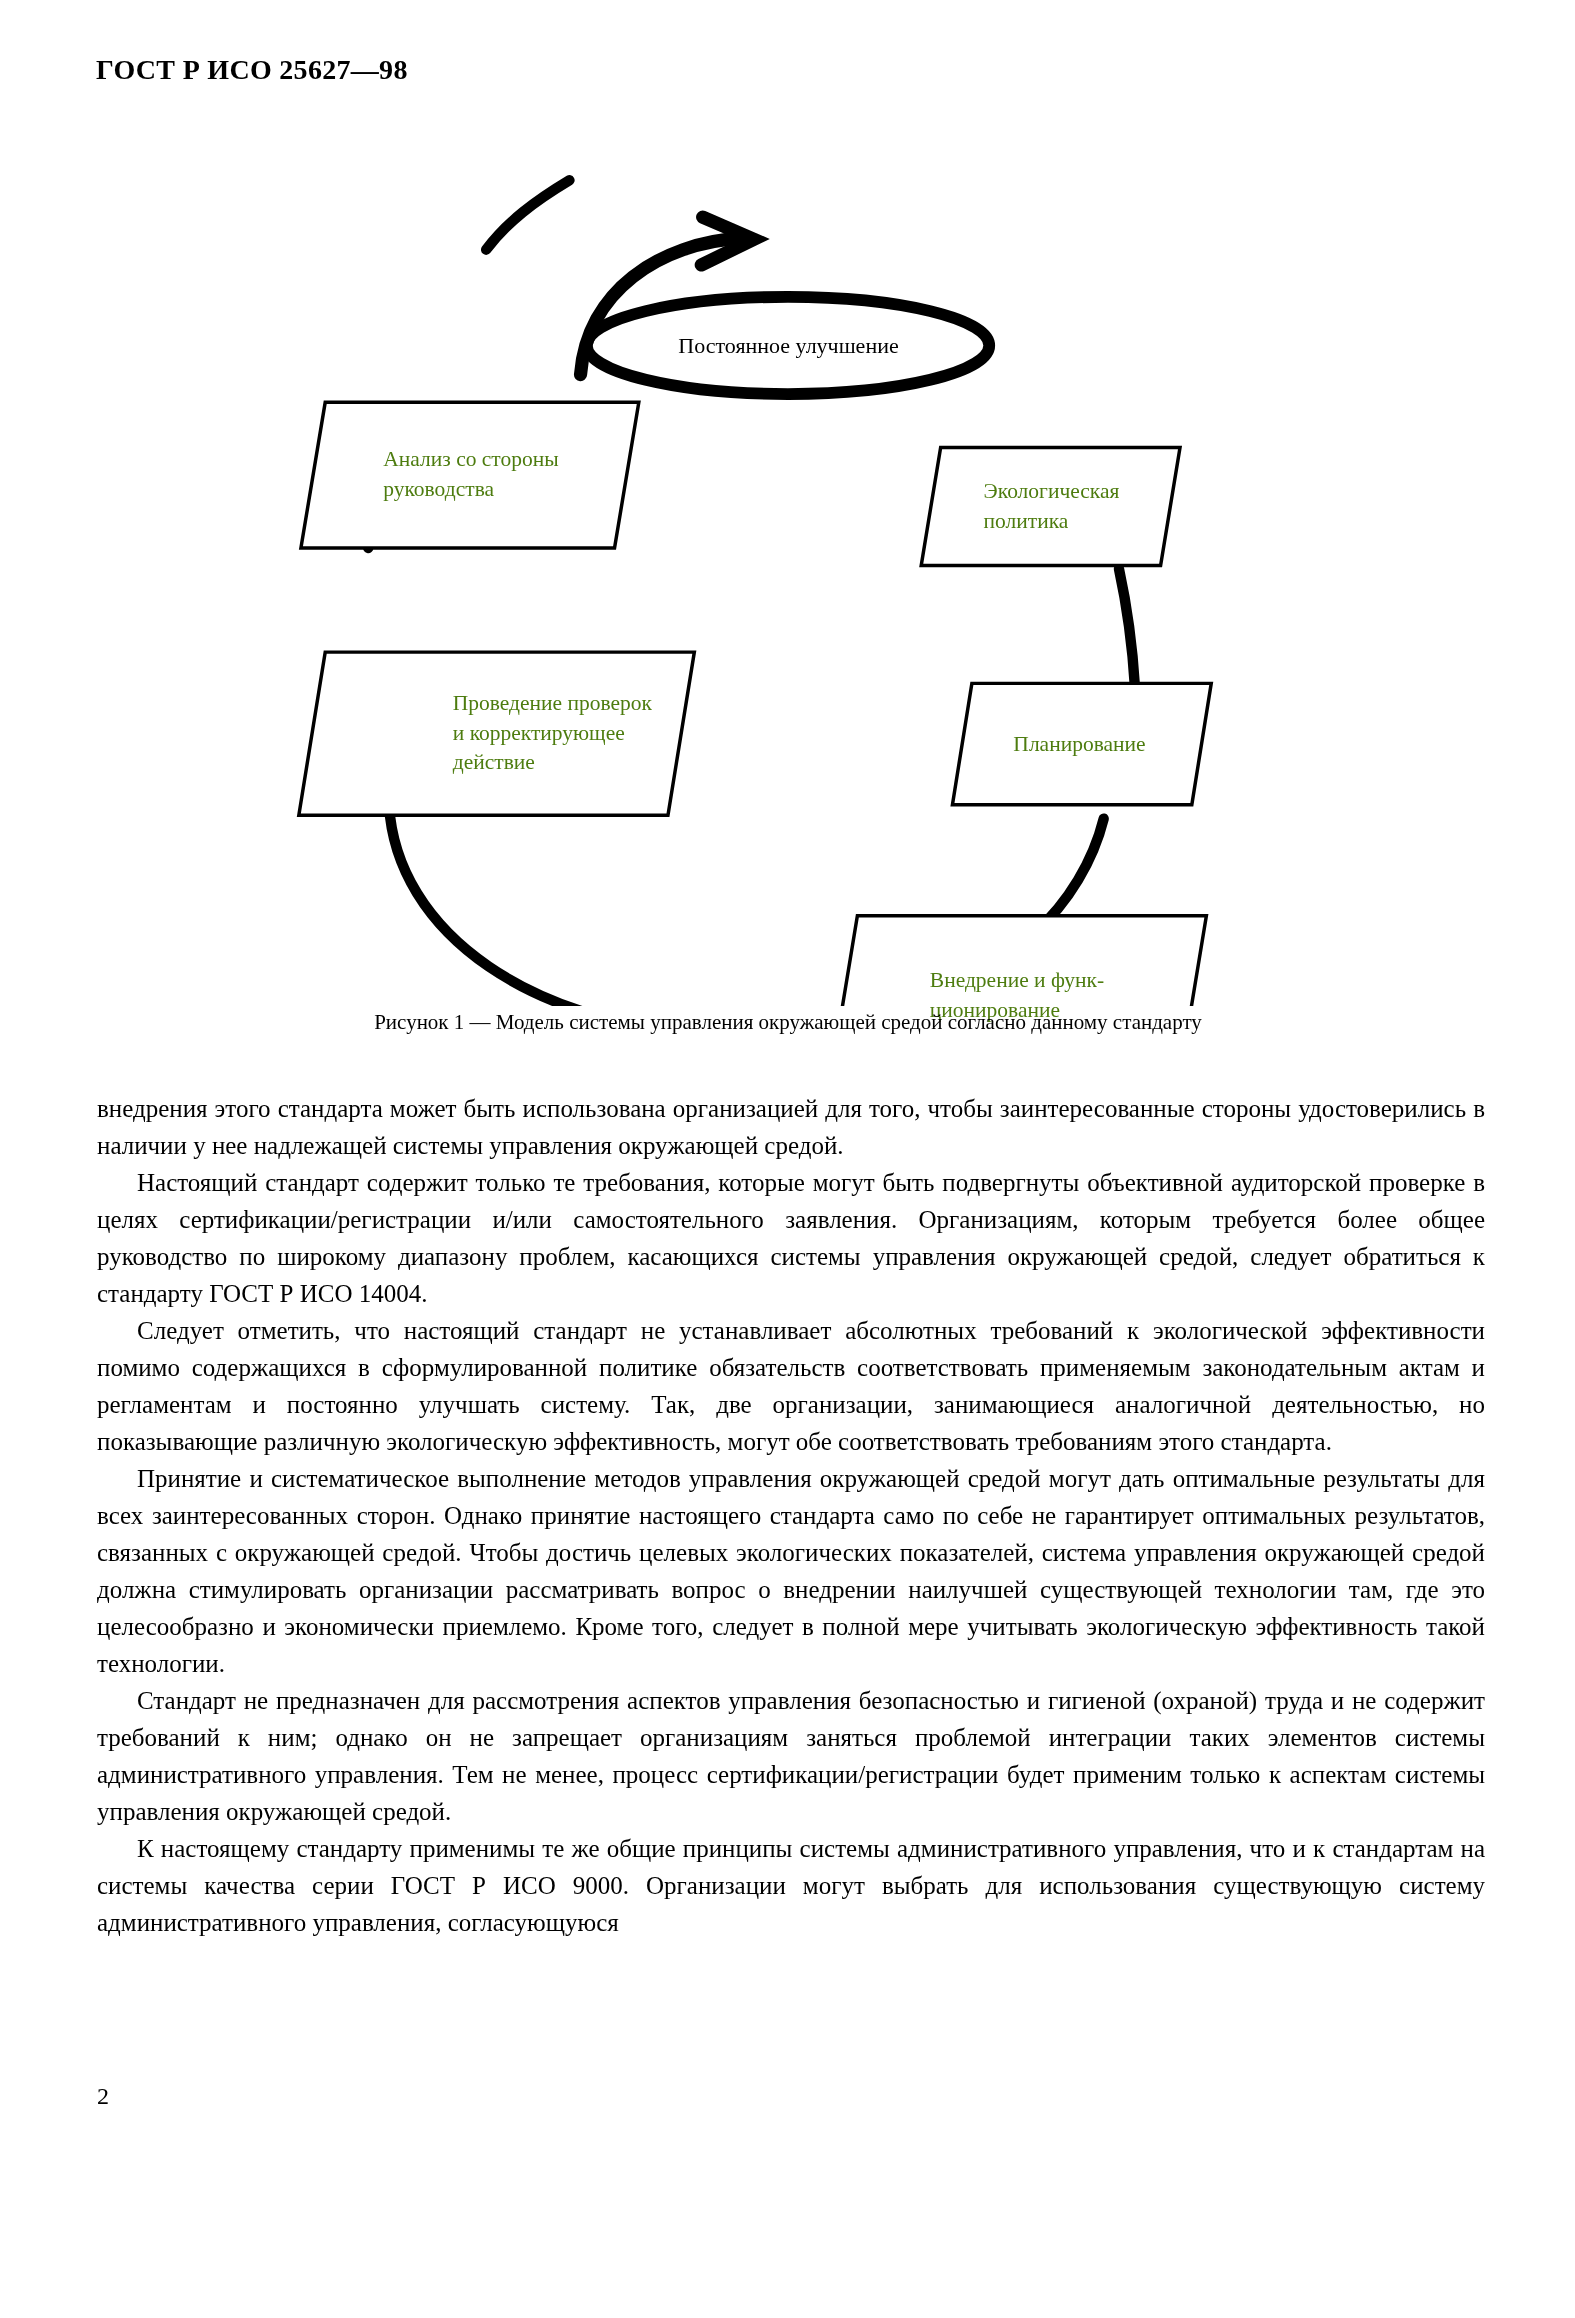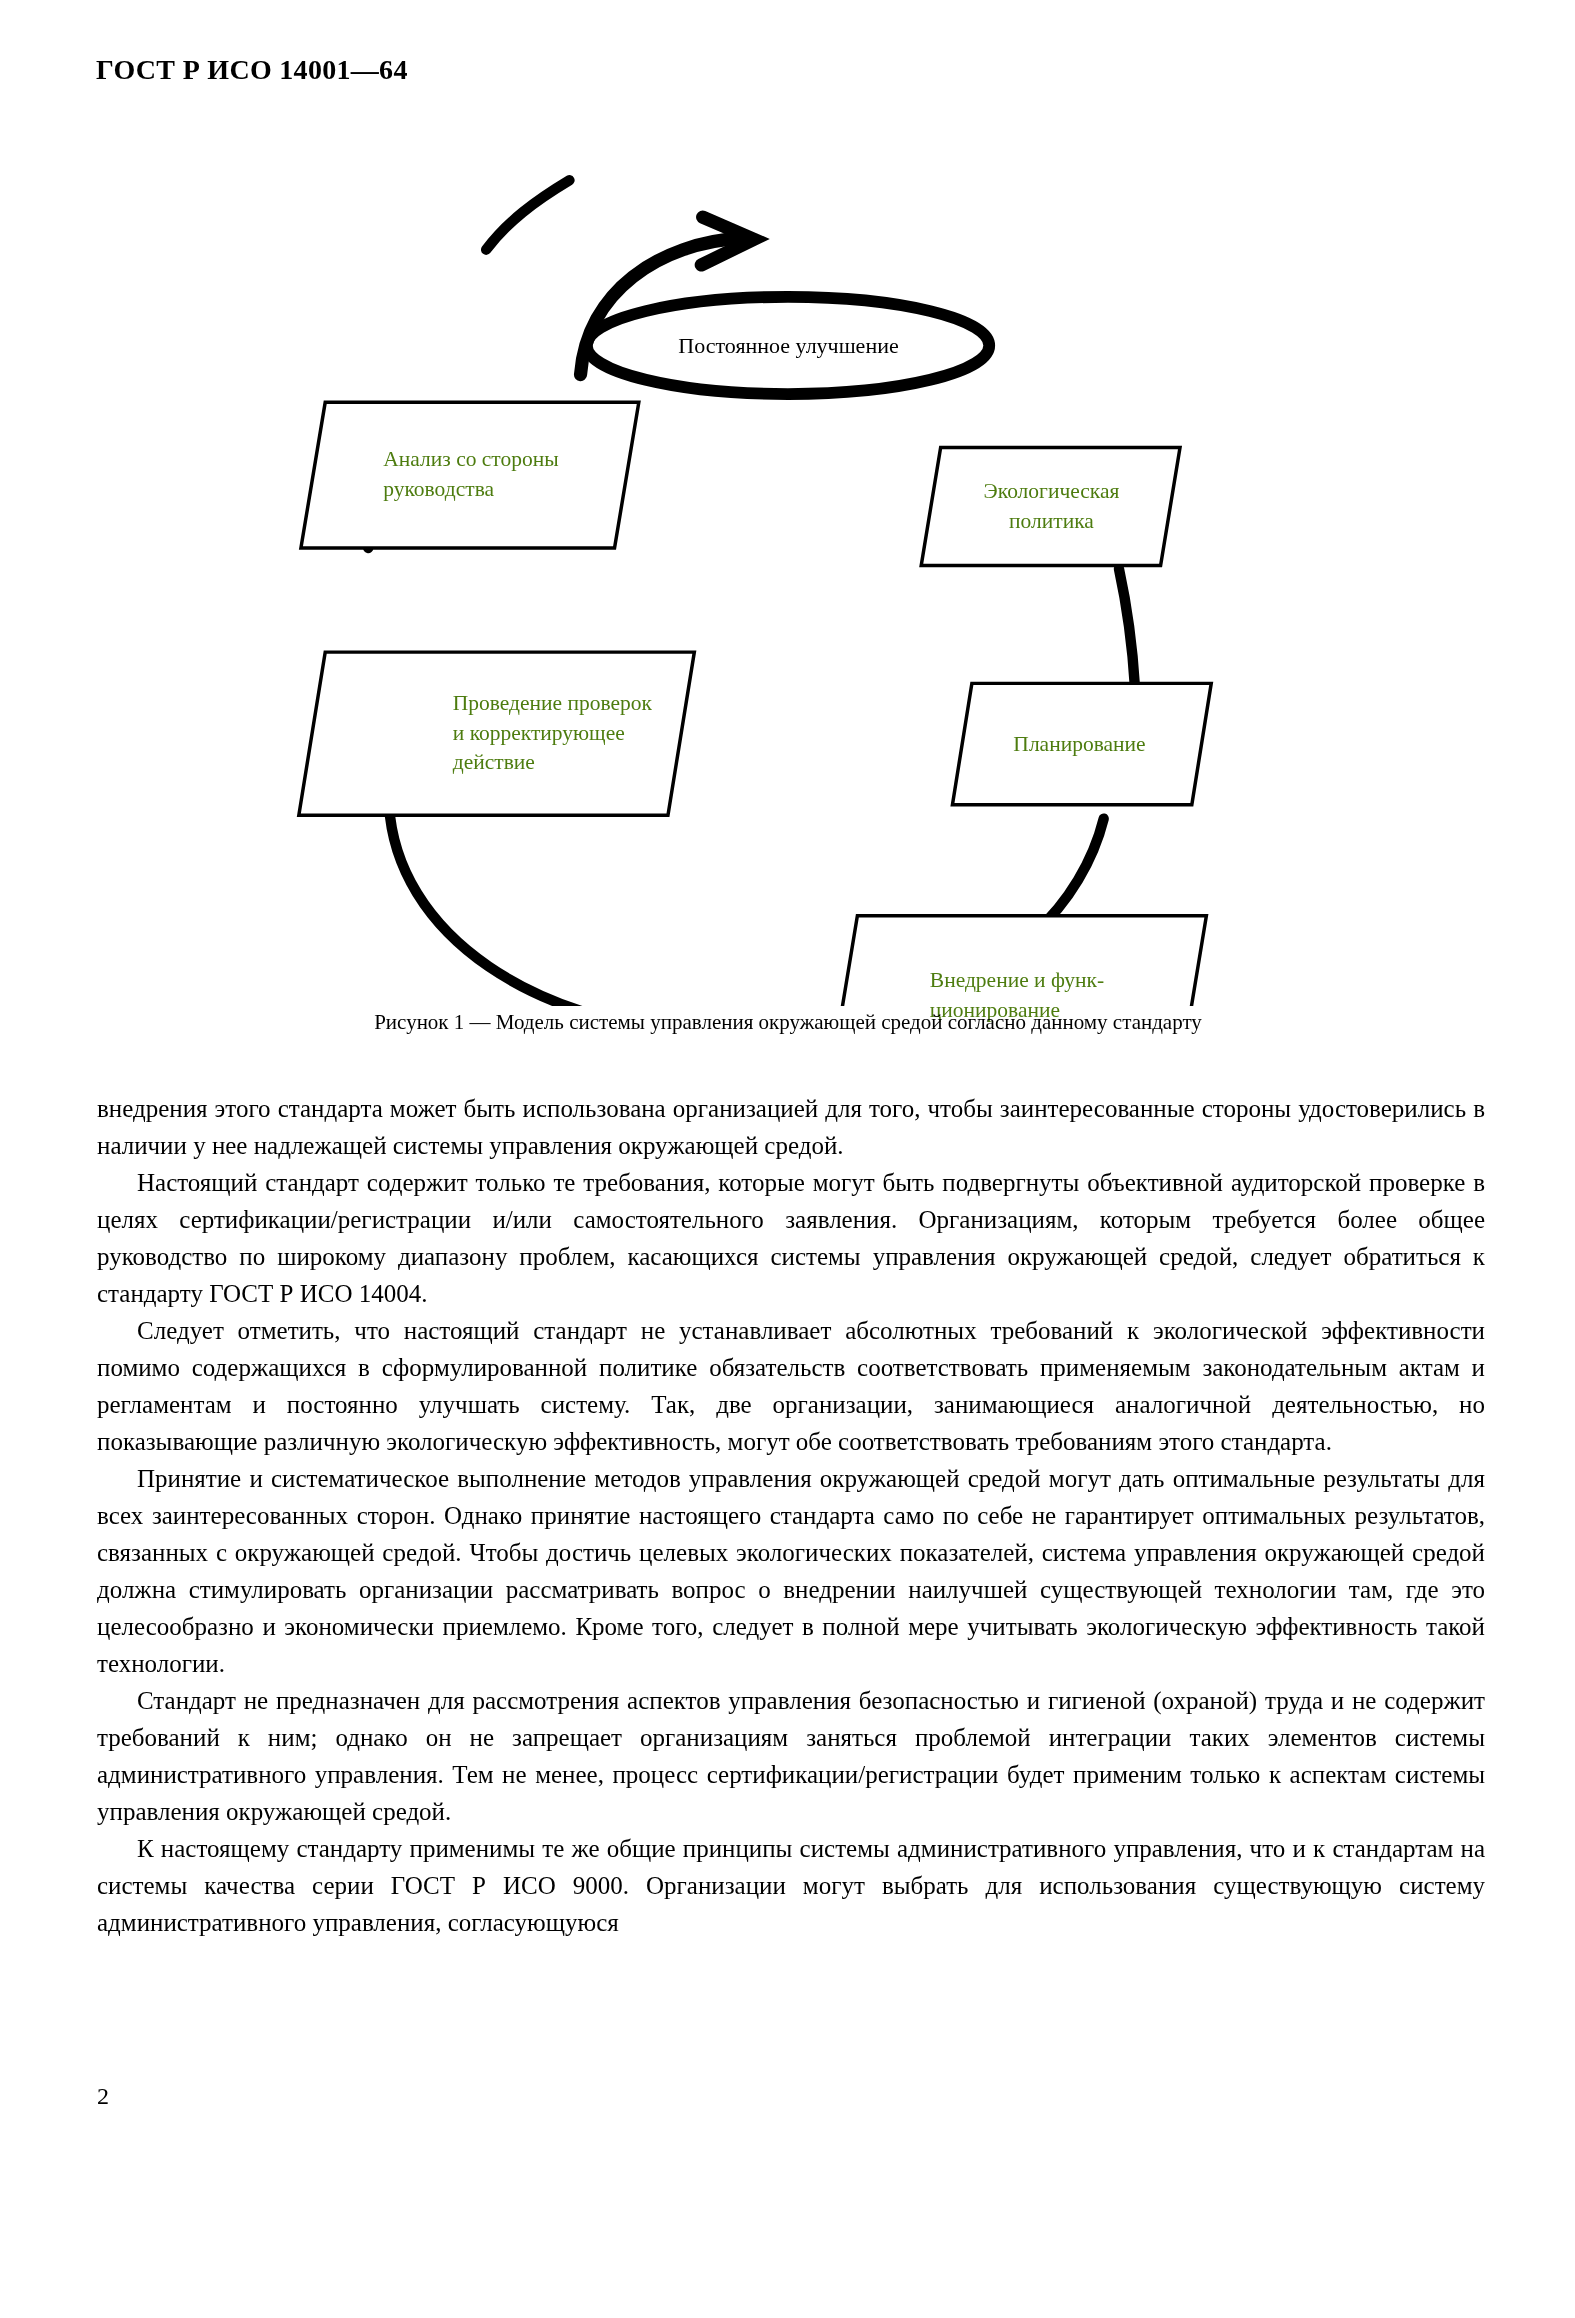--- a/index.html
+++ b/index.html
@@ -100,21 +100,21 @@
     left: 97px;
     top: 2083px;
     font-size: 24px;
   }
 </style>
 </head>
 <body>
 
 <div class="page">
 
-  <div class="doc-header">ГОСТ Р ИСО 14001—64</div>
+  <div class="doc-header">ГОСТ Р ИСО 25627—98</div>
 
   <div class="figure-wrap">
 
     <svg class="figure-svg" width="1576" height="902" viewBox="0 0 2270 1300">
 
       <g fill="none" stroke="#000000" stroke-width="15" stroke-linecap="round">
 
         <path d="M 820,110 C 770,140 730,170 700,210"></path>
 
         <path d="M 553,470 C 543,530 535,590 530,640"></path>
@@ -147,21 +147,21 @@
     <div class="node" style="left:587px; top:217px; width:403px; height:49px;">
       <span class="ellipse-label">Постоянное улучшение</span>
     </div>
 
     <div class="node" style="left:325px; top:305px; width:292px; height:132px;">
       <span class="node-label" style="text-align:left;">Анализ со стороны
 руководства</span>
     </div>
 
     <div class="node" style="left:937px; top:351px; width:229px; height:104px;">
-      <span class="node-label" style="text-align:center;">Экологическая
+      <span class="node-label" style="text-align:left;">Экологическая
 политика</span>
     </div>
 
     <div class="node" style="left:326px; top:555px; width:326px; height:149px;justify-content:flex-end;">
       <span class="node-label" style="text-align:left;">Проведение проверок
 и корректирующее
 действие</span>
     </div>
 
     <div class="node" style="left:965px; top:587px; width:229px; height:108px;">

